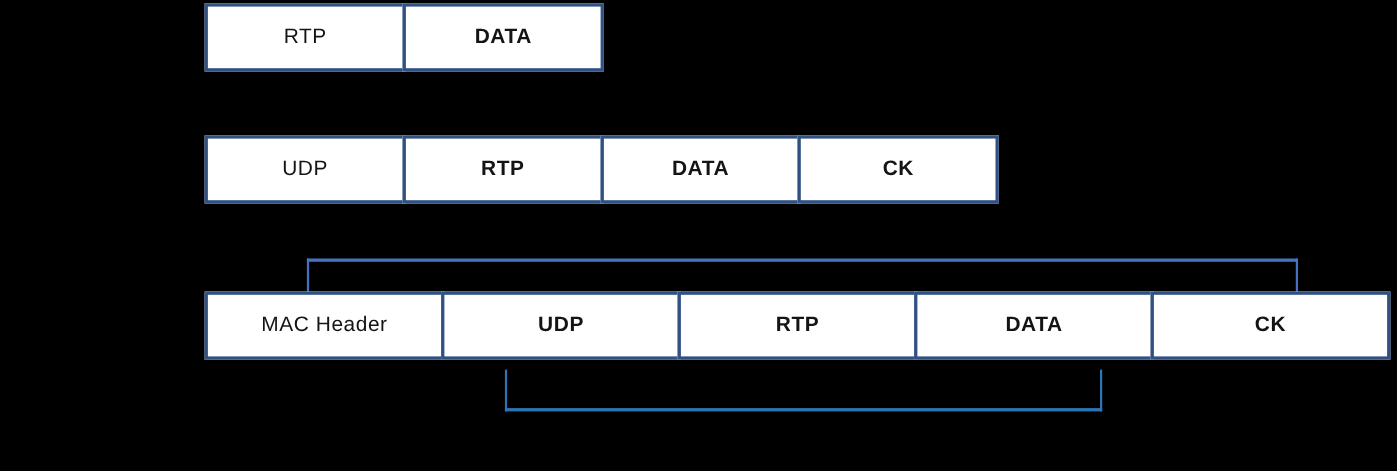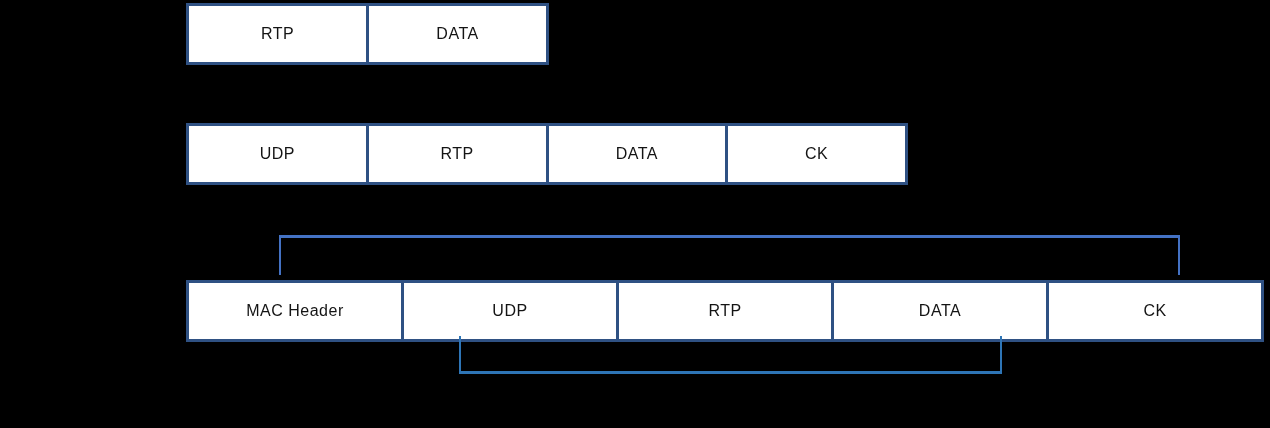--- a/index.html
+++ b/index.html
@@ -22,31 +22,32 @@
     box-sizing: border-box;
   }
   .packet-box {
     flex: 1 1 0;
     box-sizing: border-box;
     background: #ffffff;
     border: 3px solid #2f5183;
     display: flex;
     align-items: center;
     justify-content: center;
-    font-size: 16px;
+    font-size: 19px;
     color: #141414;
     letter-spacing: 0.5px;
     white-space: nowrap;
   }
   .packet-box + .packet-box {
     margin-left: -3px; 
+    font-weight: bold;
   }
   #row-rtp  { top: 3px;   left: 186px; width: 363px;  }
   #row-udp  { top: 123px; left: 186px; width: 722px;  }
-  #row-mac  { top: 280px; left: 186px; width: 1078px; }
+  #row-mac  { top: 265px; left: 186px; width: 1078px; }
 
   
   #bracket-top {
     position: absolute;
     left: 279px;
     top: 235px;
     width: 901px;
     height: 40px;
     box-sizing: border-box;
     border-top: 3px solid #4472c4;

